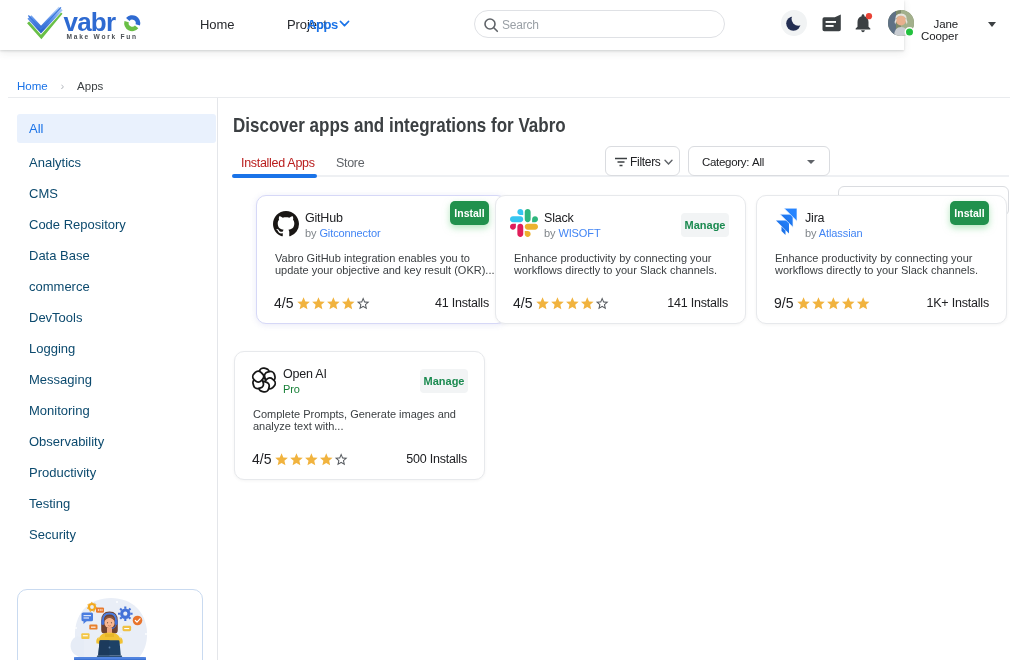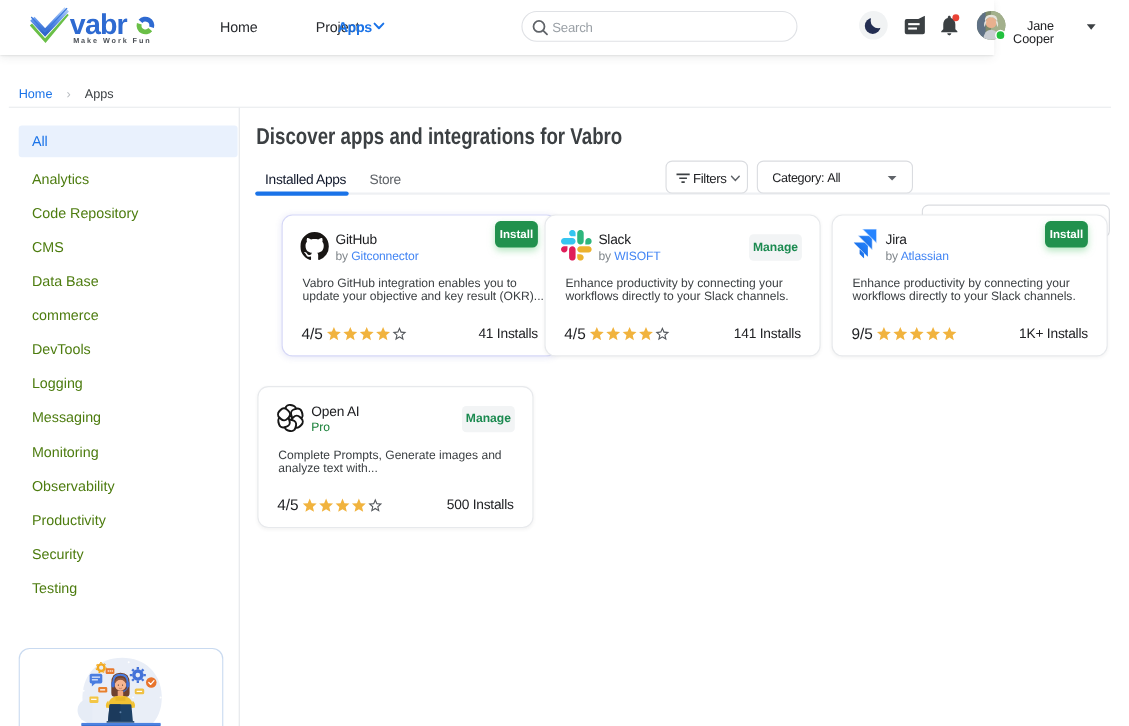--- a/index.html
+++ b/index.html
@@ -21,33 +21,33 @@
   border-left:4.5px solid transparent; border-right:4.5px solid transparent; border-top:5px solid #3c4043; }
 
 
 #crumb { position:absolute; left:17px; top:80px; font-size:11.5px; color:#3c4043; }
 #crumb .home { color:#1a73e8; }
 #crumbline { position:absolute; left:8px; right:16px; top:97px; height:1px; background:#e9ebee; }
 
 
 #sideborder { position:absolute; left:217px; top:98px; width:1px; height:562px; background:#e4e6ea; }
 #sidebar { position:absolute; left:17px; top:114px; width:200px; }
-#sidebar .item { height:31px; line-height:31px; padding-left:12px; font-size:13px; color:#4d7c0f; }
+#sidebar .item { height:31px; line-height:31px; padding-left:12px; font-size:13px; color:#0c4a6e; }
 #sidebar .item.active { height:29px; line-height:29px; margin-bottom:4px; background:#e9f1fd;
   color:#1a73e8; border-radius:3px; font-weight:500; width:199px; }
 
 
 #promo { position:absolute; left:17px; top:589px; width:186px; height:85px;
   border:1px solid #c9daf0; border-radius:10px; background:#fff; overflow:hidden; }
 
 
 #title { position:absolute; left:233px; top:113px; font-size:21px; font-weight:600; color:#3c4043;
   transform:scaleX(0.81); transform-origin:0 0; white-space:nowrap; }
 #tabline { position:absolute; left:233px; right:17px; top:175px; height:2px; background:#eef0f3; }
-#tab1 { position:absolute; left:241px; top:156px; font-size:12.5px; letter-spacing:-.3px; font-weight:500; color:#0f172a; }
+#tab1 { position:absolute; left:241px; top:156px; font-size:12.5px; letter-spacing:-.3px; font-weight:500; color:#b91c1c; }
 #tab2 { position:absolute; left:336px; top:156px; font-size:12.5px; letter-spacing:-.3px; font-weight:500; color:#5f6368; }
 #tabul { position:absolute; left:232px; top:174px; width:85px; height:3.5px; background:#1a73e8; border-radius:2px; }
 
 .ctl { position:absolute; top:146px; height:30px; border:1px solid #dadce0; border-radius:6px; background:#fff; }
 #filters { left:605px; width:75px; }
 #filters .txt { position:absolute; left:24px; top:8px; font-size:12px; letter-spacing:-.3px; color:#202124; }
 #category { left:688px; width:142px;padding-left:35px; }
 #category .txt { position:absolute; left:13px; top:8.5px; font-size:11.5px; letter-spacing:-.3px; color:#202124; }
 #appsearch { left:838px; width:171px;margin-top:40px; }
 #appsearch .txt { position:absolute; left:27px; top:8.5px; font-size:11.5px; letter-spacing:-.2px; color:#9aa0a6; }
@@ -153,32 +153,32 @@
   <div id="usercaret"></div>
 </div>
 
 <div id="crumb"><span class="home">Home</span>&nbsp;&nbsp;&nbsp;&nbsp;<span style="color:#b9bdc2;">›</span>&nbsp;&nbsp;&nbsp;&nbsp;<span>Apps</span></div>
 <div id="crumbline"></div>
 
 <div id="sideborder"></div>
 <div id="sidebar">
   <div class="item active">All</div>
   <div class="item">Analytics</div>
+  <div class="item">CMS</div>
   <div class="item">Code Repository</div>
-  <div class="item">CMS</div>
   <div class="item">Data Base</div>
   <div class="item">commerce</div>
   <div class="item">DevTools</div>
   <div class="item">Logging</div>
   <div class="item">Messaging</div>
   <div class="item">Monitoring</div>
   <div class="item">Observability</div>
   <div class="item">Productivity</div>
+  <div class="item">Testing</div>
   <div class="item">Security</div>
-  <div class="item">Testing</div>
 </div>
 <div id="promo">
 <svg width="184" height="84" viewBox="0 0 184 84">
 
   <path d="M93 8 C114 8 128 22 129 42 C130 62 118 78 93 80 C68 78 56 64 57 42 C58 22 72 8 93 8 Z" fill="#e9eef7"></path>
   <path d="M60 46 C52 48 50 58 56 64 L66 70 L66 50 Z" fill="#e6ecf6"></path>
 
   <circle cx="74" cy="17" r="3" fill="none" stroke="#f2a81d" stroke-width="2.2"></circle>
   <circle cx="74" cy="17" r="4.6" fill="none" stroke="#f2a81d" stroke-width="1" stroke-dasharray="1.6 2.4"></circle>
 

